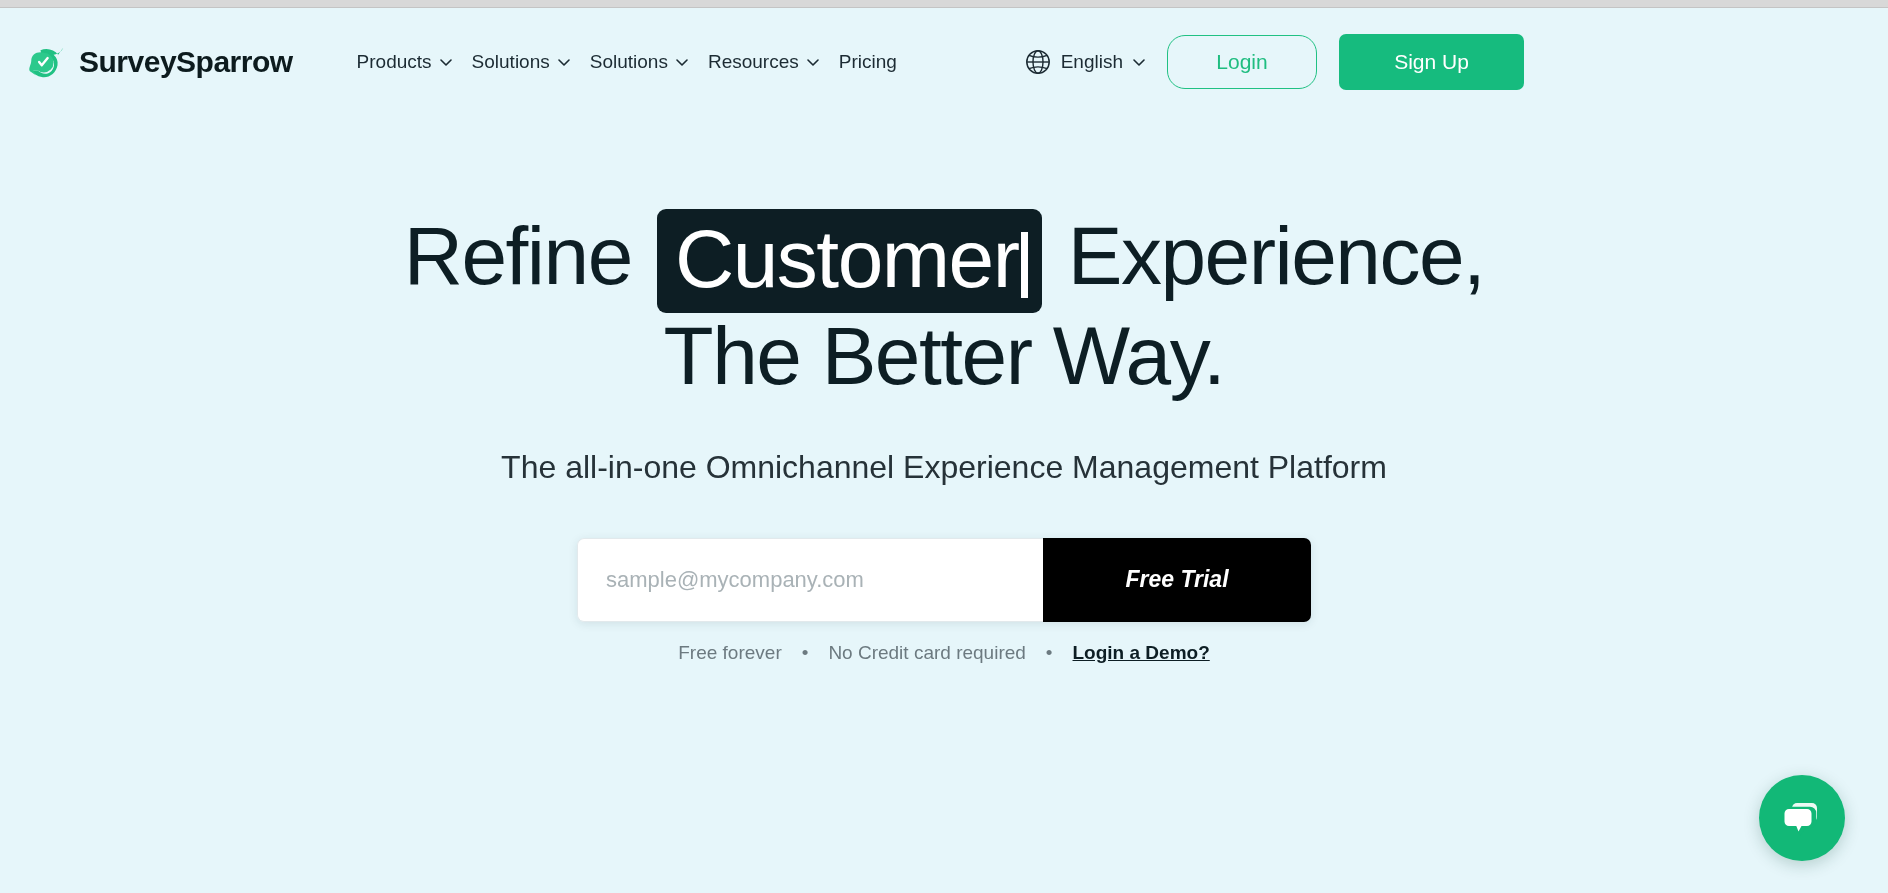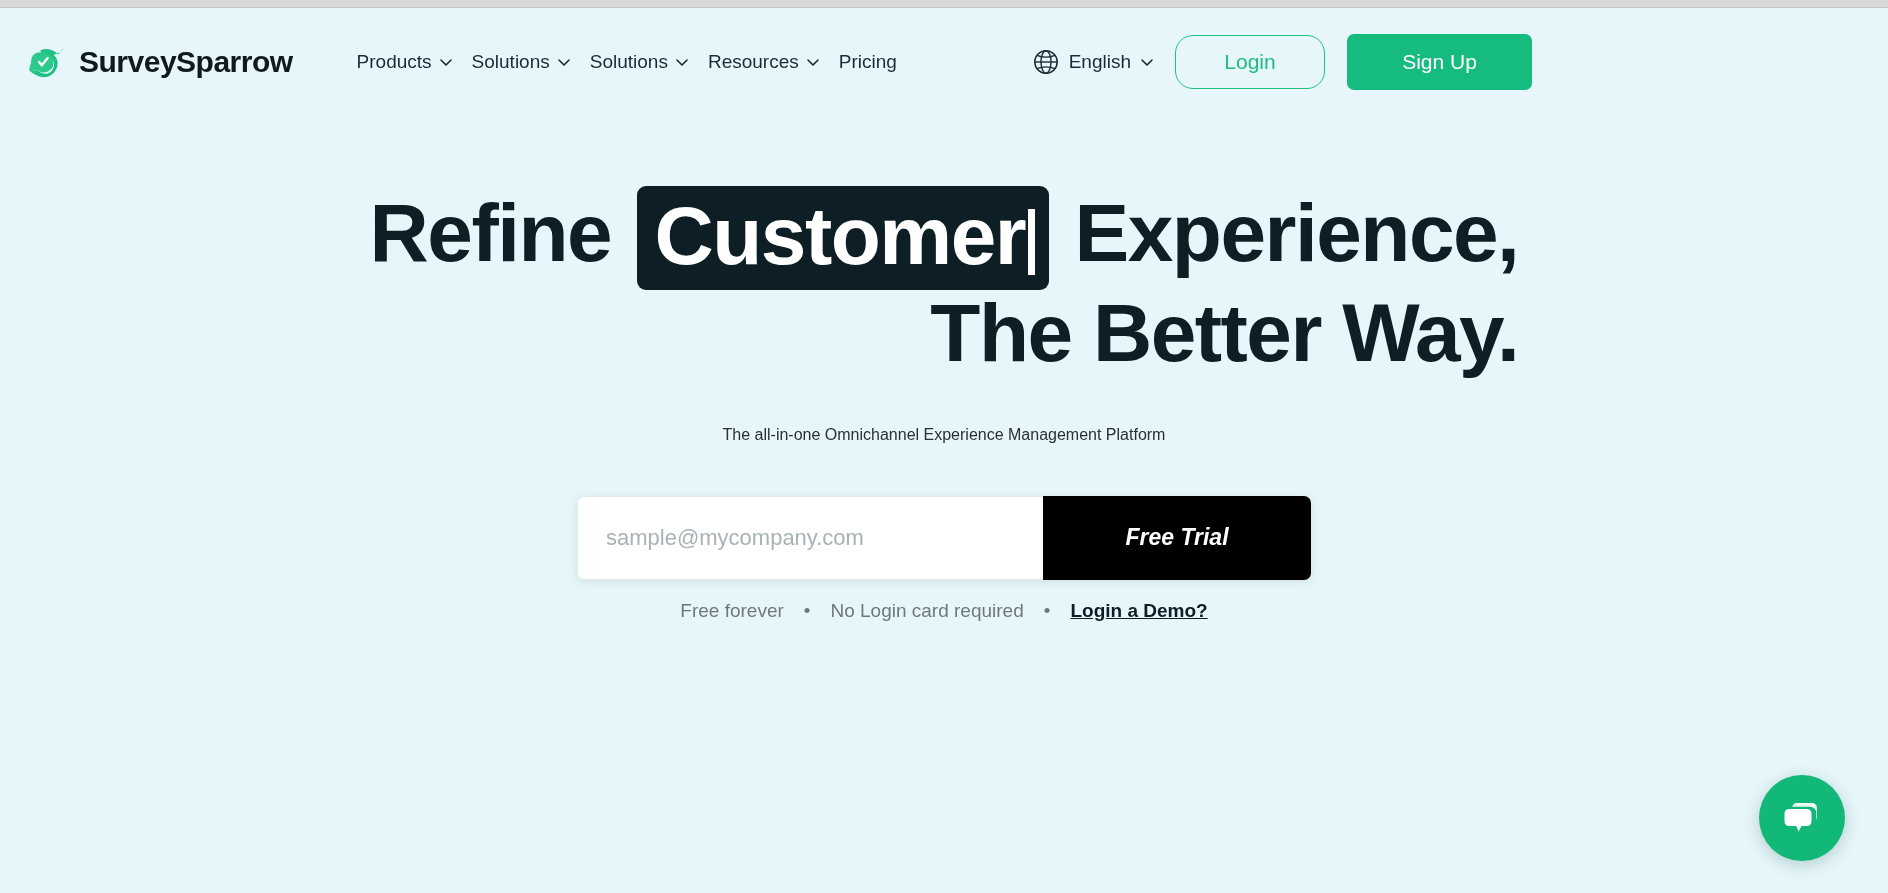--- a/index.html
+++ b/index.html
@@ -48,21 +48,21 @@
   .nav-item {
     display:flex; align-items:center; gap:8px;
     font-size:19px; color:#1c2b33;
     cursor:pointer; white-space:nowrap;
   }
   .chev {
     width:12px; height:7px; display:block; flex:none;
   }
 
   .header-right {
-    position:absolute; right:18px; top:50%;
+    position:absolute; right:26px; top:50%;
     transform:translateY(-50%);
     display:flex; align-items:center; gap:22px;
   }
   .lang {
     display:flex; align-items:center; gap:10px;
     font-size:19px; color:#1c2b33; cursor:pointer;
   }
   .globe { width:26px; height:26px; display:block; flex:none; }
 
   .btn-login {
@@ -82,23 +82,23 @@
     cursor:pointer;
   }
 
   
   .hero {
     position:absolute; top:108px; left:0;
     width:1888px;
     display:flex; flex-direction:column; align-items:center;
   }
   .headline {
-    margin-top:67px;
-    text-align:right;
-    font-size:82px; font-weight:700;
+    margin-top:90px;
+    text-align:center;
+    font-size:82px; font-weight:400;
     color:#0d1e24; line-height:1.12;
     letter-spacing:-1.5px;
   }
   .hl-line { display:block; white-space:nowrap; }
   .hl-highlight {
     display:inline-block;
     background:#0d1e24; color:#ffffff;
     border-radius:9px;
     padding:4px 14px 8px 18px;
     margin:0 4px;
@@ -107,21 +107,21 @@
   .caret {
     display:inline-block;
     width:7px; height:66px;
     background:#ffffff;
     vertical-align:-11px;
     margin-left:3px;
   }
 
   .subtitle {
     margin-top:47px;
-    font-size:16px; color:#263238;
+    font-size:32px; color:#263238;
     text-align:right;
   }
 
   .trial-form {
     margin-top:52px;
     display:flex; align-items:flex-start;
     border-radius:7px;
     box-shadow:0 2px 10px rgba(20,50,60,.10);
   }
   .email-field {
@@ -249,21 +249,21 @@
     <p class="subtitle">The all-in-one Omnichannel Experience Management Platform</p>
 
     <form class="trial-form">
       <input class="email-field" type="text" placeholder="sample@mycompany.com" style="">
       <button class="btn-trial">Free Trial</button>
     </form>
 
     <div class="form-note">
       <span>Free forever</span>
       <span class="note-dot">•</span>
-      <span>No Login card required</span>
+      <span>No Credit card required</span>
       <span class="note-dot">•</span>
       <span class="note-link">Login a Demo?</span>
     </div>
   </div>
 
   <div class="chat-widget">
     <svg class="chat-icon" viewBox="0 0 42 42">
       <rect x="11" y="6" width="25" height="19" rx="5" fill="#ffffff" opacity="0.92"></rect>
       <path d="M11 11 h18 a5 5 0 0 1 5 5 v9 a5 5 0 0 1 -5 5 h-6 l-3.5 6 l-2.5 -6 h-6 a5 5 0 0 1 -5 -5 v-9 a5 5 0 0 1 5 -5 z" fill="#12b877"></path>
       <path d="M11 11 h18 a5 5 0 0 1 5 5 v9 a5 5 0 0 1 -5 5 h-6 l-3.5 6 l-2.5 -6 h-6 a5 5 0 0 1 -5 -5 v-9 a5 5 0 0 1 5 -5 z" fill="none" stroke="#12b877" stroke-width="2.5"></path>

